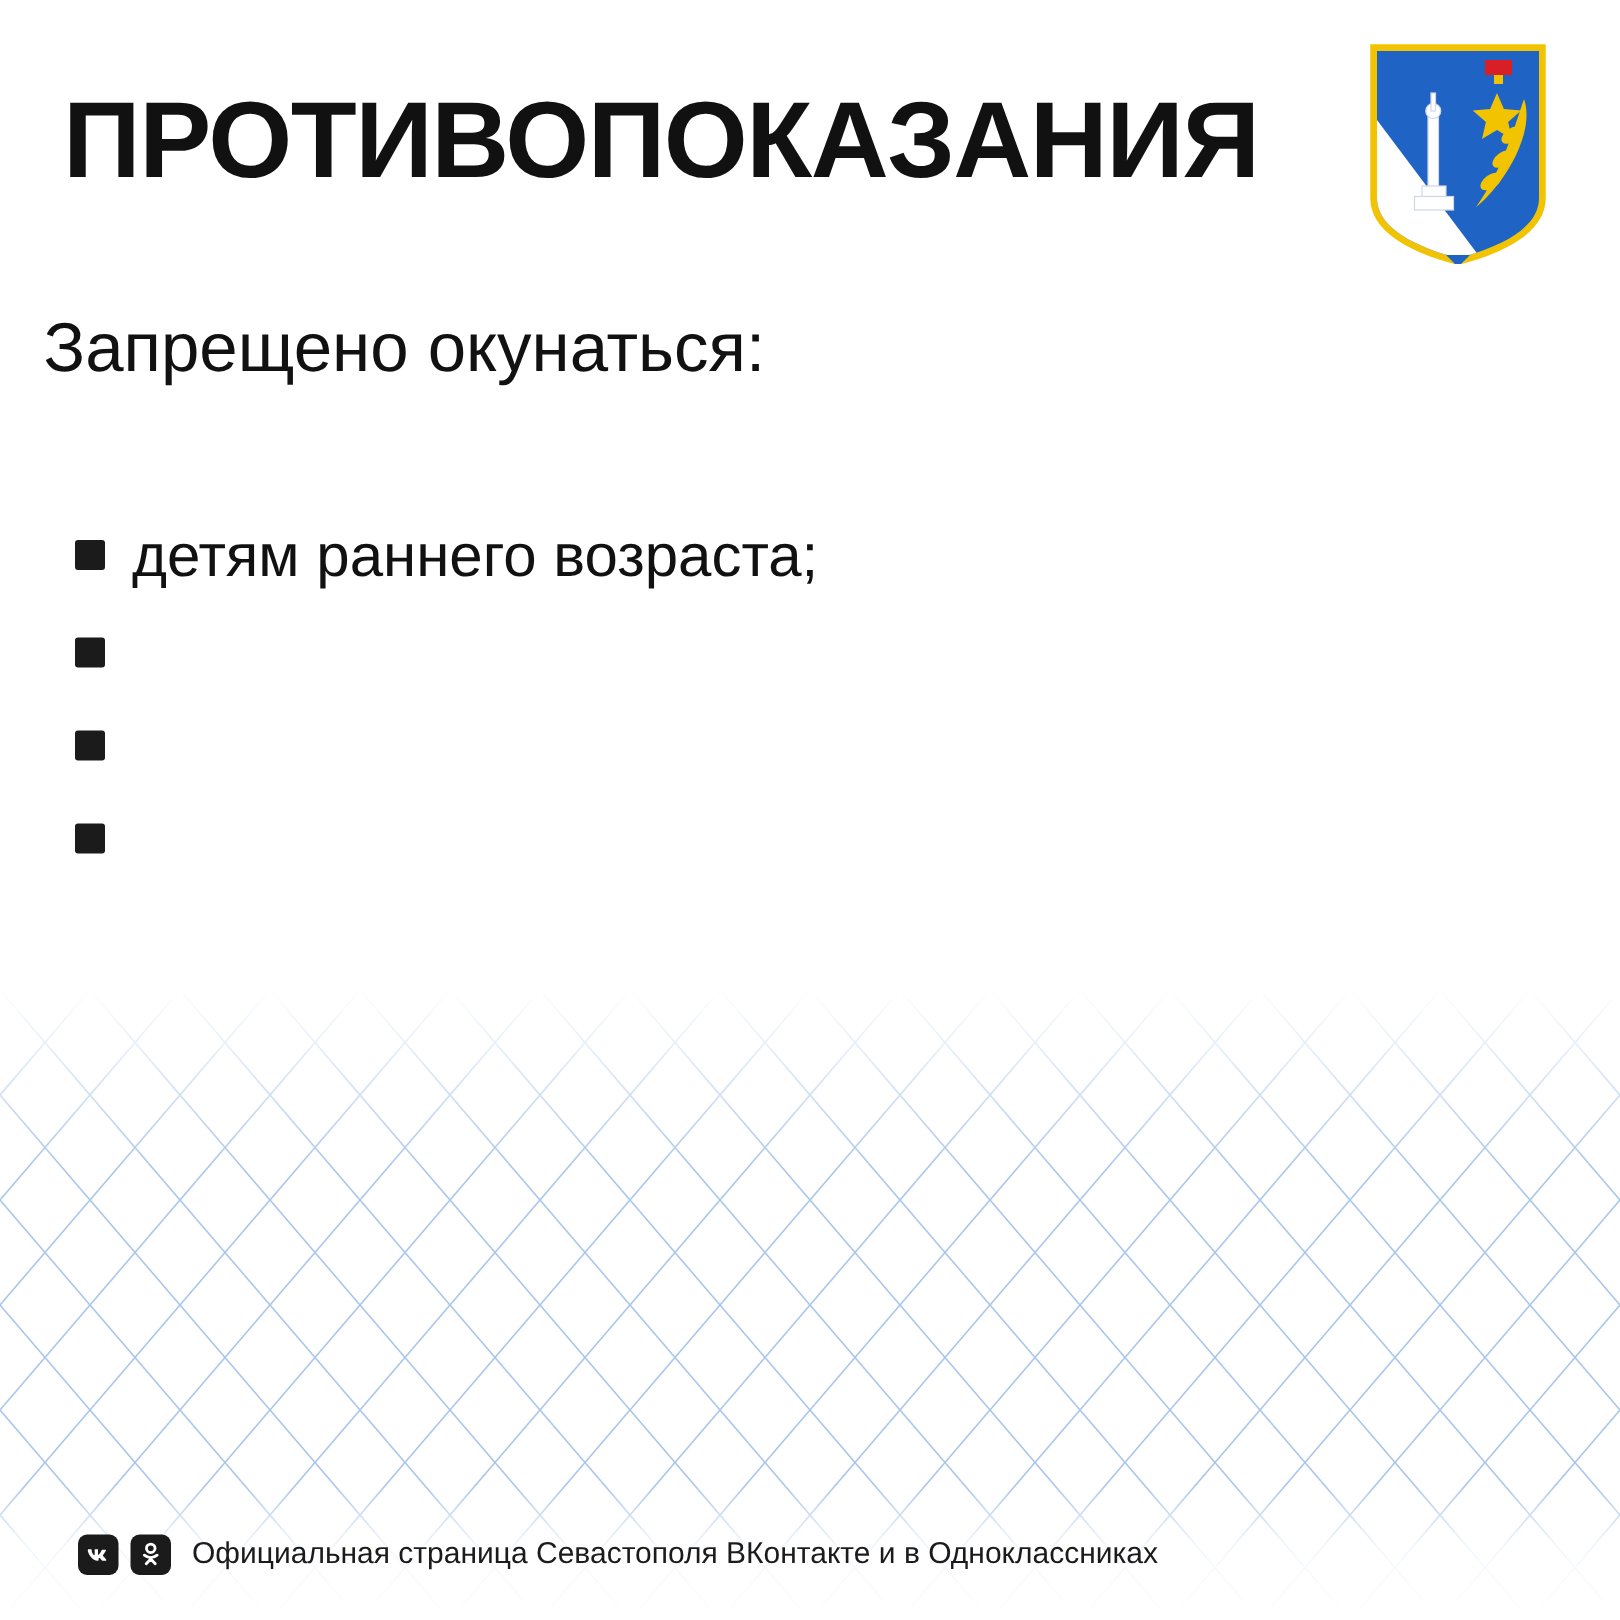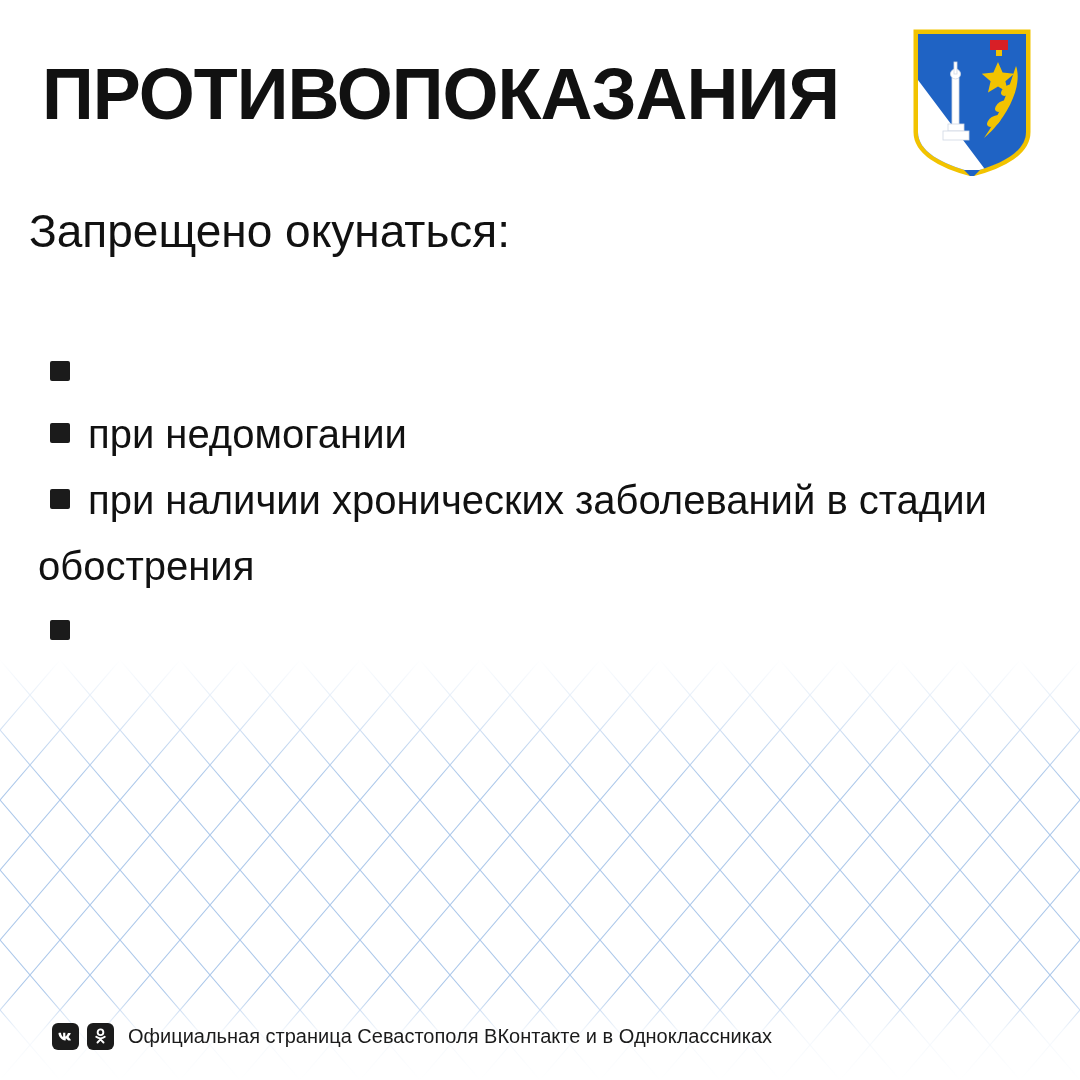--- a/index.html
+++ b/index.html
@@ -193,27 +193,27 @@
       <path d="M52,142 L60,150 L68,142 Z" fill="#1f63c4"></path>
     </svg>
   </div>
 
   <div class="title">ПРОТИВОПОКАЗАНИЯ</div>
 
   <div class="subtitle">Запрещено окунаться:</div>
 
   <div class="list">
     <div class="list-item">
+      <span class="bullet"></span><span class="item-text">детям раннего возраста;</span>
+    </div>
+    <div class="list-item">
       <span class="bullet"></span>
     </div>
     <div class="list-item">
-      <span class="bullet"></span><span class="item-text">при недомогании</span>
-    </div>
-    <div class="list-item">
-      <span class="bullet"></span><span class="item-text">при наличии хронических заболеваний в стадии обострения</span>
+      <span class="bullet"></span>
     </div>
     <div class="list-item">
       <span class="bullet"></span>
     </div>
   </div>
 
   <div class="footer">
     <span class="social-icon">
       <svg width="19" height="19" viewBox="0 0 24 24" xmlns="http://www.w3.org/2000/svg">
         <path d="M3.2 7.3h3.1c.2 2.6 1.3 4.5 2.2 5 .3.2.5.1.5-.4V7.3h2.8v4.2c0 .4.1.6.3.6.3 0 .7-.4 1.3-1.3.9-1.3 1.4-2.6 1.4-2.6.1-.3.3-.5.7-.5h2.6c.4 0 .5.2.4.6-.2.8-1.6 2.9-2.4 3.9-.2.3-.3.4 0 .8.2.2.9.9 1.4 1.5.8.9 1.2 1.6 1.3 1.9.1.4-.1.6-.5.6h-2.6c-.4 0-.6-.2-1-.6-.5-.5-1.1-1.3-1.6-1.6-.5-.3-.8-.2-.8.4v1.2c0 .4-.1.6-.9.6-2 0-4.1-1.1-5.6-3.1C3.9 11.6 3.2 9 3.2 8.4c0-.6.1-1.1.5-1.1z" fill="#ffffff"></path>

